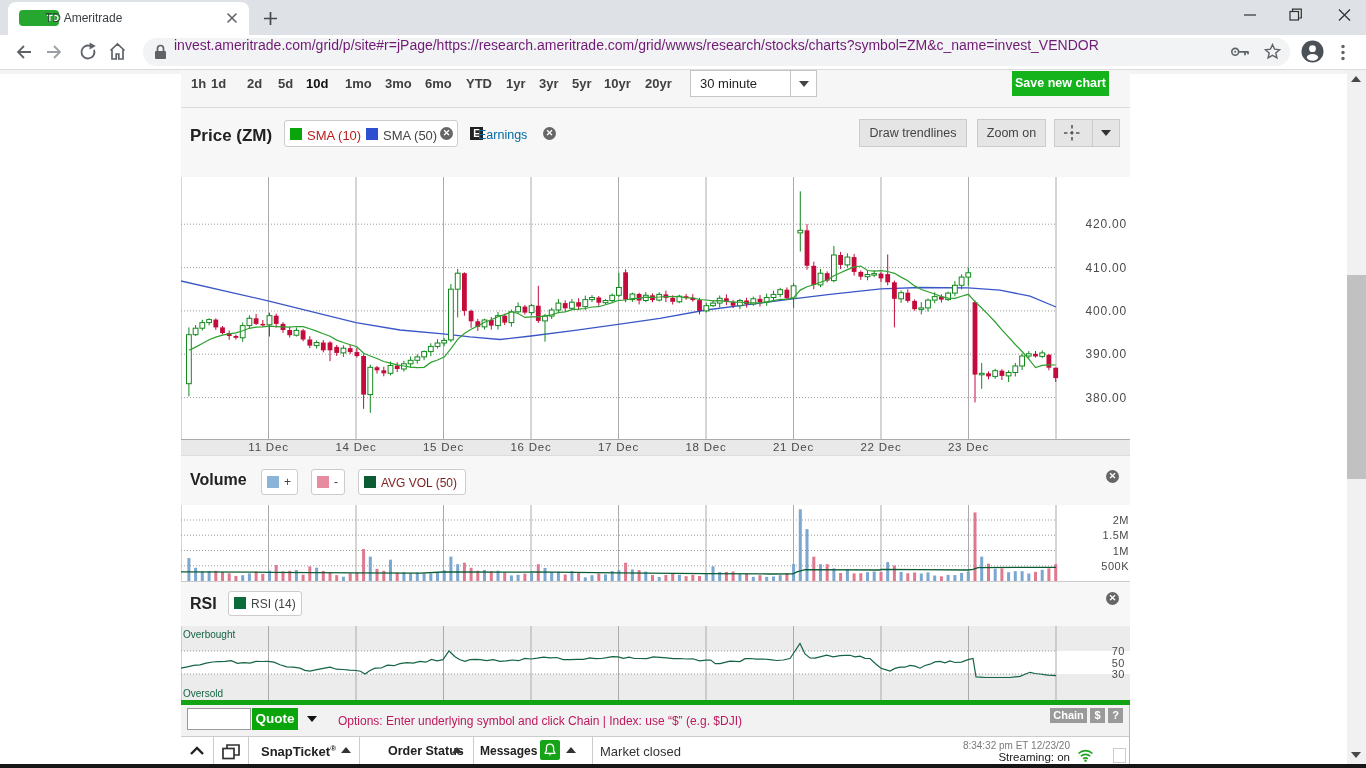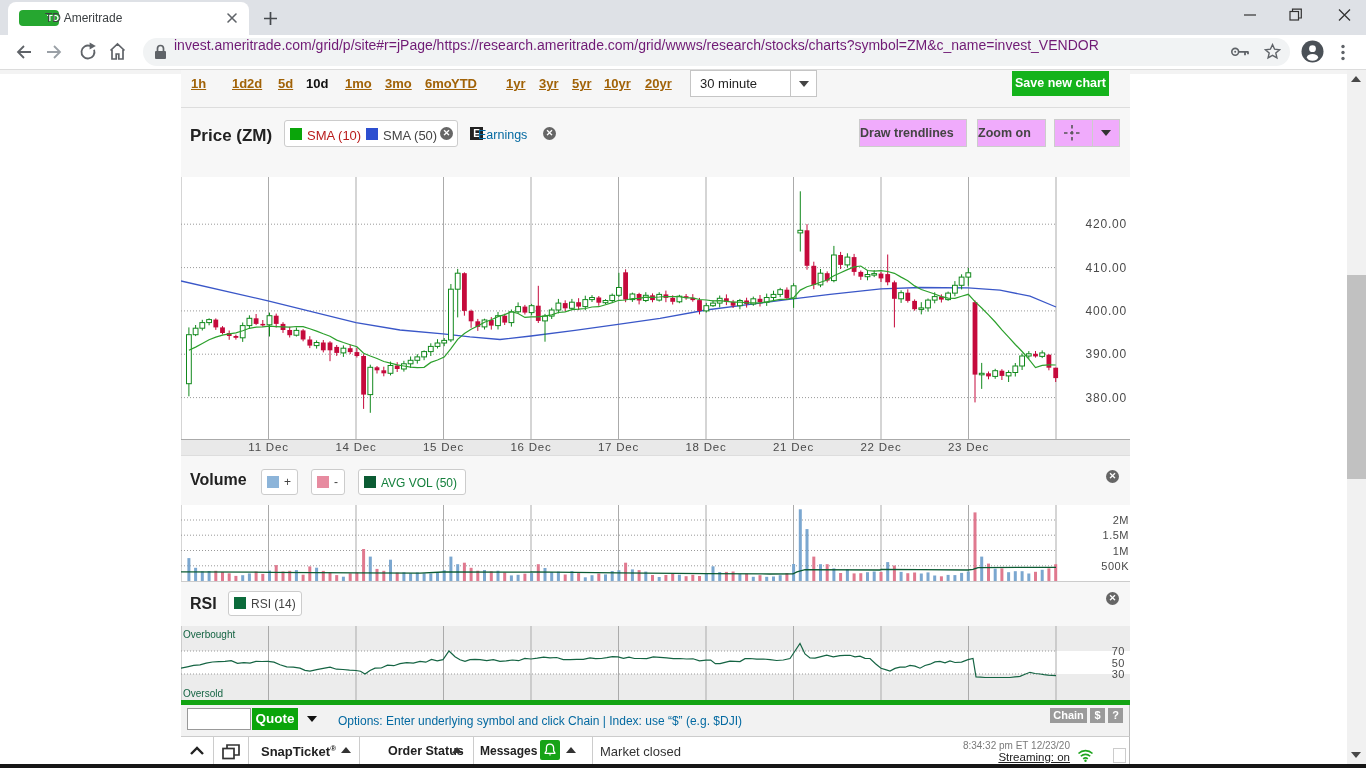--- a/index.html
+++ b/index.html
@@ -5,27 +5,27 @@
 .abs{position:absolute}
 
 #tabstrip{position:absolute;left:0;top:0;width:1366px;height:35px;background:#dee1e6}
 #tab{position:absolute;left:8px;top:2px;width:241px;height:33px;background:#fff;border-radius:8px 8px 0 0}
 #tabtitle{position:absolute;left:45px;top:11px;font-size:12px;color:#3c4043}
 #favicon{position:absolute;left:19px;top:10px;width:40px;height:16px;background:#26a730;border-radius:4px;color:#fff;font-size:9px;font-weight:bold;text-align:right;line-height:16px}
 #toolbar{position:absolute;left:0;top:35px;width:1366px;height:35px;background:#fff}
 #omnibox{position:absolute;left:143px;top:38px;width:1147px;height:28px;background:#f1f3f4;border-radius:14px}
 #url{position:absolute;left:174px;top:37px;font-size:14px;color:#701a75;letter-spacing:0px;white-space:nowrap}
 #tfbar{position:absolute;left:181px;top:70px;width:949px;height:38px;background:#f6f6f6;border-bottom:1px solid #ddd}
-.tf{position:absolute;top:76px;font-size:13px;font-weight:bold;color:#a16207;text-decoration:underline}
+.tf{position:absolute;top:76px;font-size:13px;font-weight:bold;color:#404040;}
 #hdrP{position:absolute;left:181px;top:108px;width:949px;height:69px;background:#f7f7f7}
 .secttl{font-weight:bold;color:#222}
 .legbox{position:absolute;background:#fff;border:1px solid #ccc;border-radius:3px}
 .sw{position:absolute;width:12px;height:12px}
 .xc{position:absolute;width:13px;height:13px;border-radius:50%;background:#666;color:#fff;font-size:9px;line-height:13px;text-align:center;font-weight:bold}
-.btn{position:absolute;background:#f0abfc;border:1px solid #ccc;font-weight:bold;color:#444;font-size:12.5px;text-align:left}
+.btn{position:absolute;background:#e5e5e5;border:1px solid #ccc;font-weight:normal;color:#444;font-size:12.5px;text-align:center}
 #hdrV{position:absolute;left:181px;top:455px;width:949px;height:50px;background:#f7f7f7;border-top:1px solid #ddd}
 #hdrR{position:absolute;left:181px;top:581px;width:949px;height:45px;background:#f7f7f7;border-top:1px solid #ccc}
 #greenbar{position:absolute;left:181px;top:700px;width:949px;height:5px;background:#13a413}
 #quotebar{position:absolute;left:181px;top:705px;width:949px;height:31px;background:#f2f2f2;border-right:1px solid #bbb}
 #taskbar{position:absolute;left:181px;top:736px;width:949px;height:28px;background:#fff;border-top:1px solid #ccc;border-right:1px solid #bbb}
 .tsep{position:absolute;top:736px;width:1px;height:28px;background:#ccc}
 .tbtxt{position:absolute;top:744px;font-size:13px;font-weight:bold;color:#222}
 .caretup{position:absolute;width:0;height:0;border-left:5px solid transparent;border-right:5px solid transparent;border-bottom:6px solid #333}
 .caretdn{position:absolute;width:0;height:0;border-left:5px solid transparent;border-right:5px solid transparent;border-top:6px solid #333}
 #blackstrip{position:absolute;left:0;top:764px;width:1366px;height:4px;background:#161616}
@@ -88,28 +88,28 @@
     <ellipse cx="11.5" cy="17.3" rx="5.6" ry="3.4" fill="#fff"></ellipse>
   </svg>
 <svg class="abs" style="left:1340px;top:44px" width="6" height="17" viewBox="0 0 6 17">
     <circle cx="3" cy="2.5" r="1.7" fill="#5f6368"></circle>
     <circle cx="3" cy="8.5" r="1.7" fill="#5f6368"></circle>
     <circle cx="3" cy="14.5" r="1.7" fill="#5f6368"></circle>
   </svg>
 
 <div id="tfbar"></div>
 <span class="tf" style="left:191px">1h</span>
-<span class="tf" style="left:232px">1d</span>
+<span class="tf" style="left:211px">1d</span>
 <span class="tf" style="left:247px">2d</span>
 <span class="tf" style="left:278px">5d</span>
 <span class="tf" style="left:306px;color:#111;text-decoration:none">10d</span>
 <span class="tf" style="left:345px">1mo</span>
 <span class="tf" style="left:385px">3mo</span>
 <span class="tf" style="left:425px">6mo</span>
-<span class="tf" style="left:451px">YTD</span>
+<span class="tf" style="left:466px">YTD</span>
 <span class="tf" style="left:506px">1yr</span>
 <span class="tf" style="left:539px">3yr</span>
 <span class="tf" style="left:572px">5yr</span>
 <span class="tf" style="left:604px">10yr</span>
 <span class="tf" style="left:645px">20yr</span>
 <div class="abs" style="left:690px;top:70px;width:127px;height:27px;background:#fff;border:1px solid #c5c5c5"></div>
 <div class="abs" style="left:700px;top:76px;font-size:13px;color:#222">30 minute</div>
 <div class="abs" style="left:790px;top:70px;width:1px;height:27px;background:#c5c5c5"></div>
 <div class="caretdn" style="left:799px;top:81px;border-top-color:#444"></div>
 <div class="abs" style="left:1012px;top:71px;width:97px;height:25px;background:#14b31b;color:#fff;font-weight:bold;font-size:12.5px;text-align:center;line-height:25px;white-space:nowrap">Save new chart</div>
@@ -137,21 +137,21 @@
 <div id="hdrV"></div>
 <div class="abs secttl" style="left:190px;top:471px;font-size:16px">Volume</div>
 <div class="legbox" style="left:261px;top:469px;width:37px;height:26px"></div>
 <div class="sw" style="left:267px;top:476px;background:#8cb4d9"></div>
 <div class="abs" style="left:284px;top:475px;font-size:12px;color:#444">+</div>
 <div class="legbox" style="left:311px;top:469px;width:34px;height:26px"></div>
 <div class="sw" style="left:317px;top:476px;background:#e78ba0"></div>
 <div class="abs" style="left:334px;top:475px;font-size:12px;color:#444">-</div>
 <div class="legbox" style="left:358px;top:469px;width:108px;height:26px"></div>
 <div class="sw" style="left:364px;top:476px;background:#0b5b33"></div>
-<div class="abs" style="left:381px;top:476px;font-size:12px;color:#15803d">AVG VOL (50)</div>
+<div class="abs" style="left:381px;top:476px;font-size:12px;color:#7f1d1d">AVG VOL (50)</div>
 <div class="xc" style="left:1106px;top:470px">✕</div>
 
 <div id="hdrR"></div>
 <div class="abs secttl" style="left:190px;top:595px;font-size:16px">RSI</div>
 <div class="legbox" style="left:228px;top:591px;width:74px;height:25px"></div>
 <div class="sw" style="left:234px;top:597px;background:#0b6b3b"></div>
 <div class="abs" style="left:251px;top:597px;font-size:12px;color:#444">RSI (14)</div>
 <div class="xc" style="left:1106px;top:592px">✕</div>
 <svg width="949" height="278" style="position:absolute;left:181px;top:177px" font-family="Liberation Sans, sans-serif">
     <rect x="0" y="262" width="949" height="16" fill="#e9e9e9"></rect>
@@ -623,21 +623,21 @@
     <text x="944" y="29.0" font-size="11" fill="#4a4a4a" text-anchor="end" letter-spacing="0.5">70</text>
     <text x="944" y="40.5" font-size="11" fill="#4a4a4a" text-anchor="end" letter-spacing="0.5">50</text>
     <text x="944" y="52.0" font-size="11" fill="#4a4a4a" text-anchor="end" letter-spacing="0.5">30</text>
   </svg>
 
 <div id="greenbar"></div>
 <div id="quotebar"></div>
 <div class="abs" style="left:187px;top:708px;width:64px;height:22px;background:#fff;border:1px solid #999"></div>
 <div class="abs" style="left:252px;top:708px;width:46px;height:22px;background:#0aa50a;color:#fff;font-weight:bold;font-size:13.5px;text-align:center;line-height:22px">Quote</div>
 <div class="caretdn" style="left:307px;top:716px;border-top-color:#111"></div>
-<div class="abs" style="left:338px;top:714px;font-size:12px;color:#0369a1">Options: Enter underlying symbol and click Chain | Index: use “$” (e.g. $DJI)</div>
+<div class="abs" style="left:338px;top:714px;font-size:12px;color:#be185d">Options: Enter underlying symbol and click Chain | Index: use “$” (e.g. $DJI)</div>
 <div class="abs" style="left:1050px;top:708px;width:37px;height:15px;background:#9a9a9a;color:#fff;font-weight:bold;font-size:11px;text-align:center;line-height:15px">Chain</div>
 <div class="abs" style="left:1090px;top:708px;width:15px;height:15px;background:#9a9a9a;color:#fff;font-weight:bold;font-size:11px;text-align:center;line-height:15px">$</div>
 <div class="abs" style="left:1108px;top:708px;width:15px;height:15px;background:#9a9a9a;color:#fff;font-weight:bold;font-size:11px;text-align:center;line-height:15px">?</div>
 
 <div id="taskbar"></div>
 <div class="tsep" style="left:213px"></div>
 <div class="tsep" style="left:248px"></div>
 <div class="tsep" style="left:359px"></div>
 <div class="tsep" style="left:473px"></div>
 <div class="tsep" style="left:592px"></div>
@@ -654,21 +654,21 @@
 <div class="caretup" style="left:452px;top:747px"></div>
 <div class="tbtxt" style="left:480px;font-size:12px">Messages</div>
 <div class="abs" style="left:540px;top:740px;width:20px;height:20px;background:#17a317;border-radius:2px"></div>
 <svg class="abs" style="left:543px;top:743px" width="14" height="14" viewBox="0 0 14 14">
     <path d="M7 1.2c-2.3 0-3.6 1.6-3.6 3.6v3L2.2 9.6v.8h9.6v-.8L10.6 7.8v-3c0-2-1.3-3.6-3.6-3.6z" fill="none" stroke="#fff" stroke-width="1.3"></path>
     <path d="M5.7 11.6a1.4 1.4 0 0 0 2.6 0z" fill="#fff"></path>
   </svg>
 <div class="caretup" style="left:566px;top:747px"></div>
 <div class="abs" style="left:600px;top:744px;font-size:13px;color:#333">Market closed</div>
 <div class="abs" style="left:870px;top:740px;width:200px;height:11px;font-size:10px;color:#7a7a7a;text-align:right">8:34:32 pm ET 12/23/20</div>
-<div class="abs" style="left:870px;top:751px;width:200px;height:12px;font-size:11.5px;color:#222;text-align:right;text-decoration:underline">Streaming: on</div>
+<div class="abs" style="left:870px;top:751px;width:200px;height:12px;font-size:11.5px;color:#222;text-align:right;">Streaming: on</div>
 <svg class="abs" style="left:1077px;top:749px" width="17" height="13" viewBox="0 0 17 13">
     <path d="M1.5 4.5a10 10 0 0 1 14 0M3.8 7.3a6.7 6.7 0 0 1 9.4 0M6.2 9.9a3.4 3.4 0 0 1 4.6 0" fill="none" stroke="#1fa51f" stroke-width="1.6"></path>
     <circle cx="8.5" cy="11.8" r="1.2" fill="#1fa51f"></circle>
   </svg>
 <div class="abs" style="left:1113px;top:748px;width:13px;height:15px;border:1px solid #ccc;background:#fff"></div>
 <div id="blackstrip"></div>
 
 <div id="sbtrack"></div>
 <div id="sbthumb"></div>
 <div class="sbarrow" style="top:76px;border-bottom:6px solid #484848"></div>

